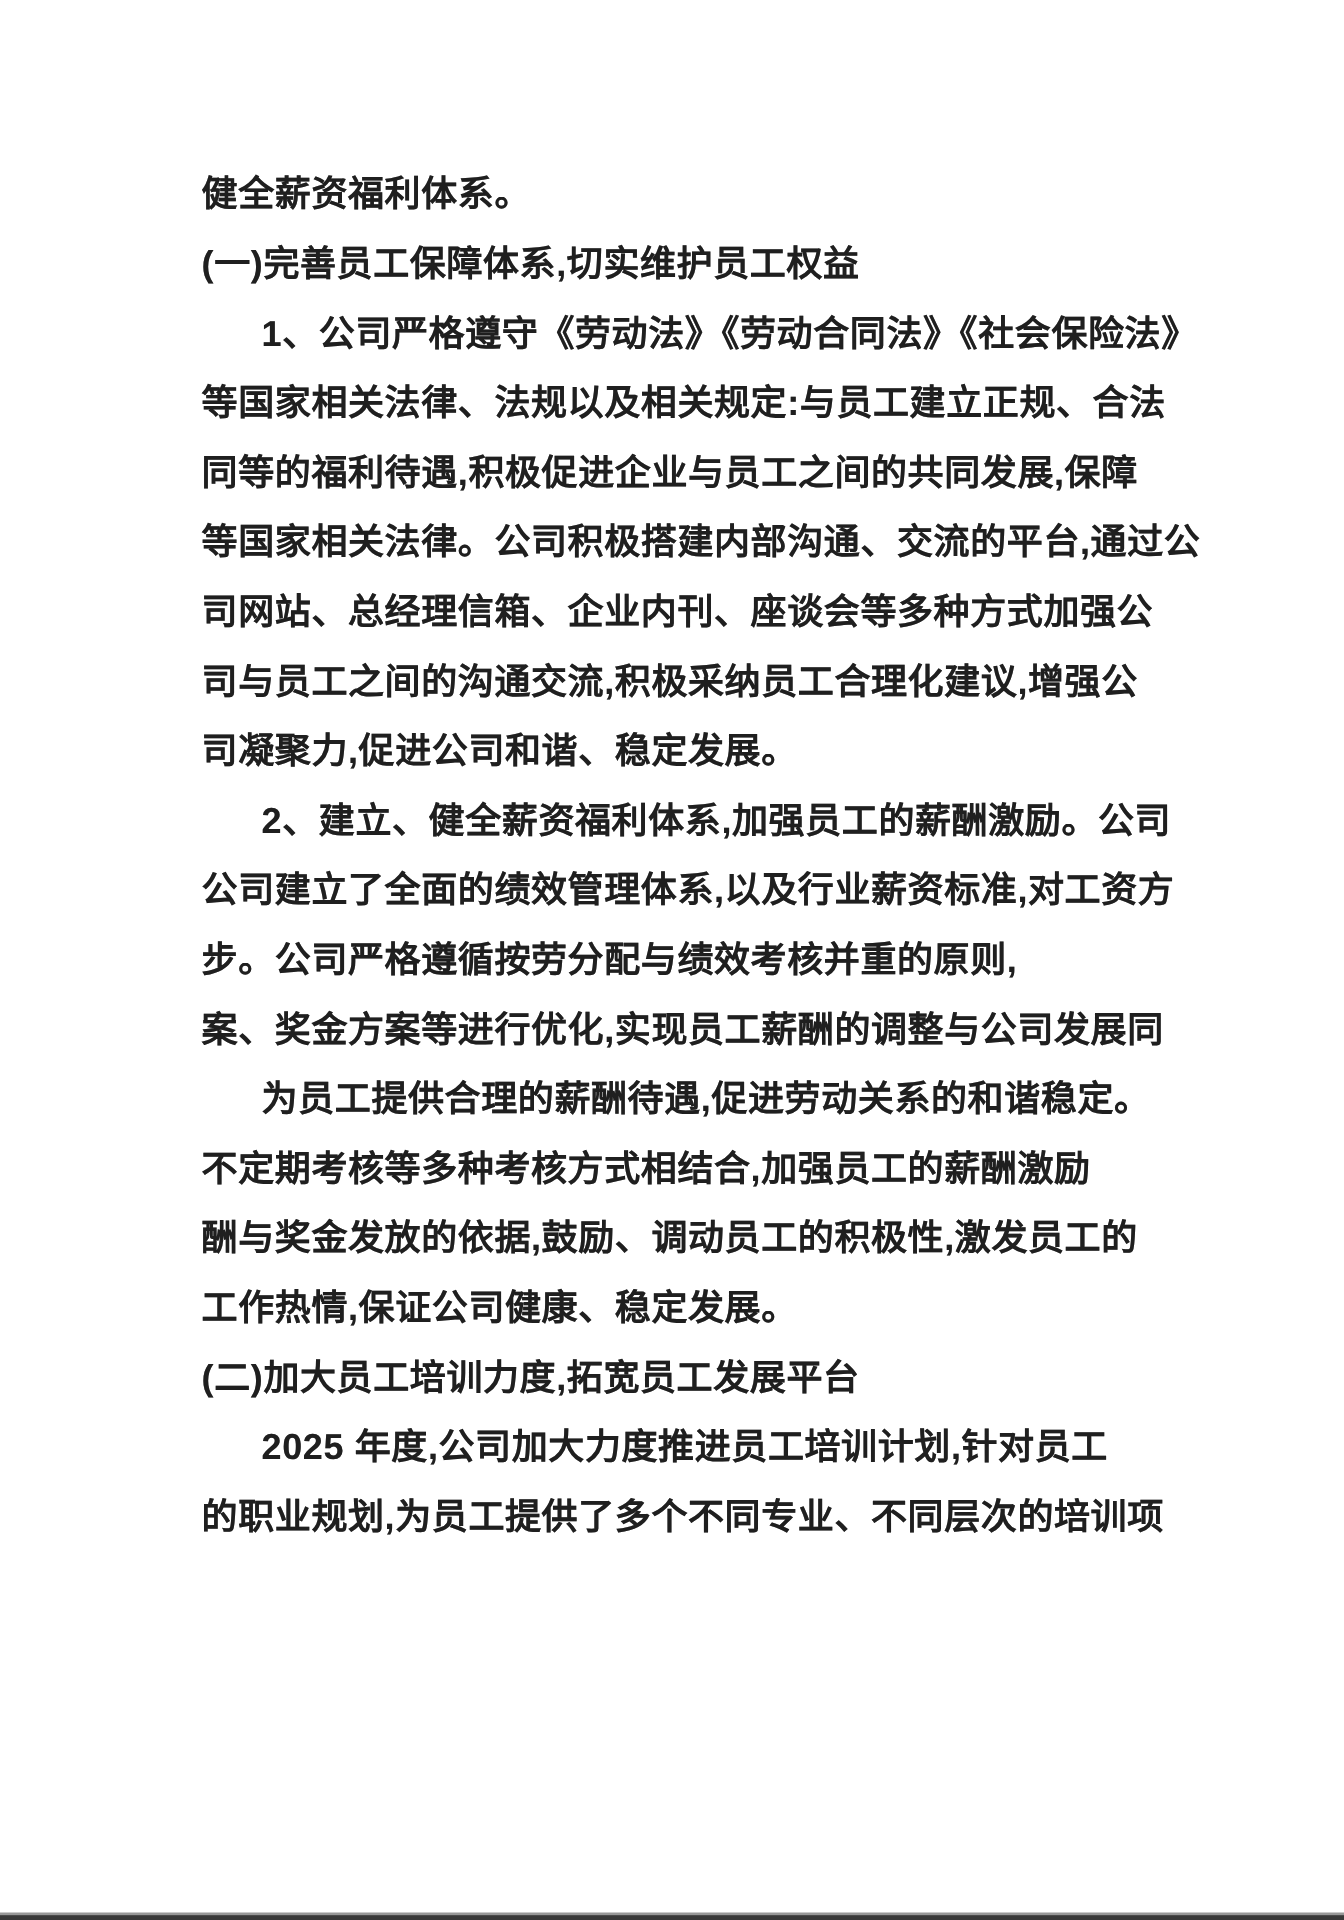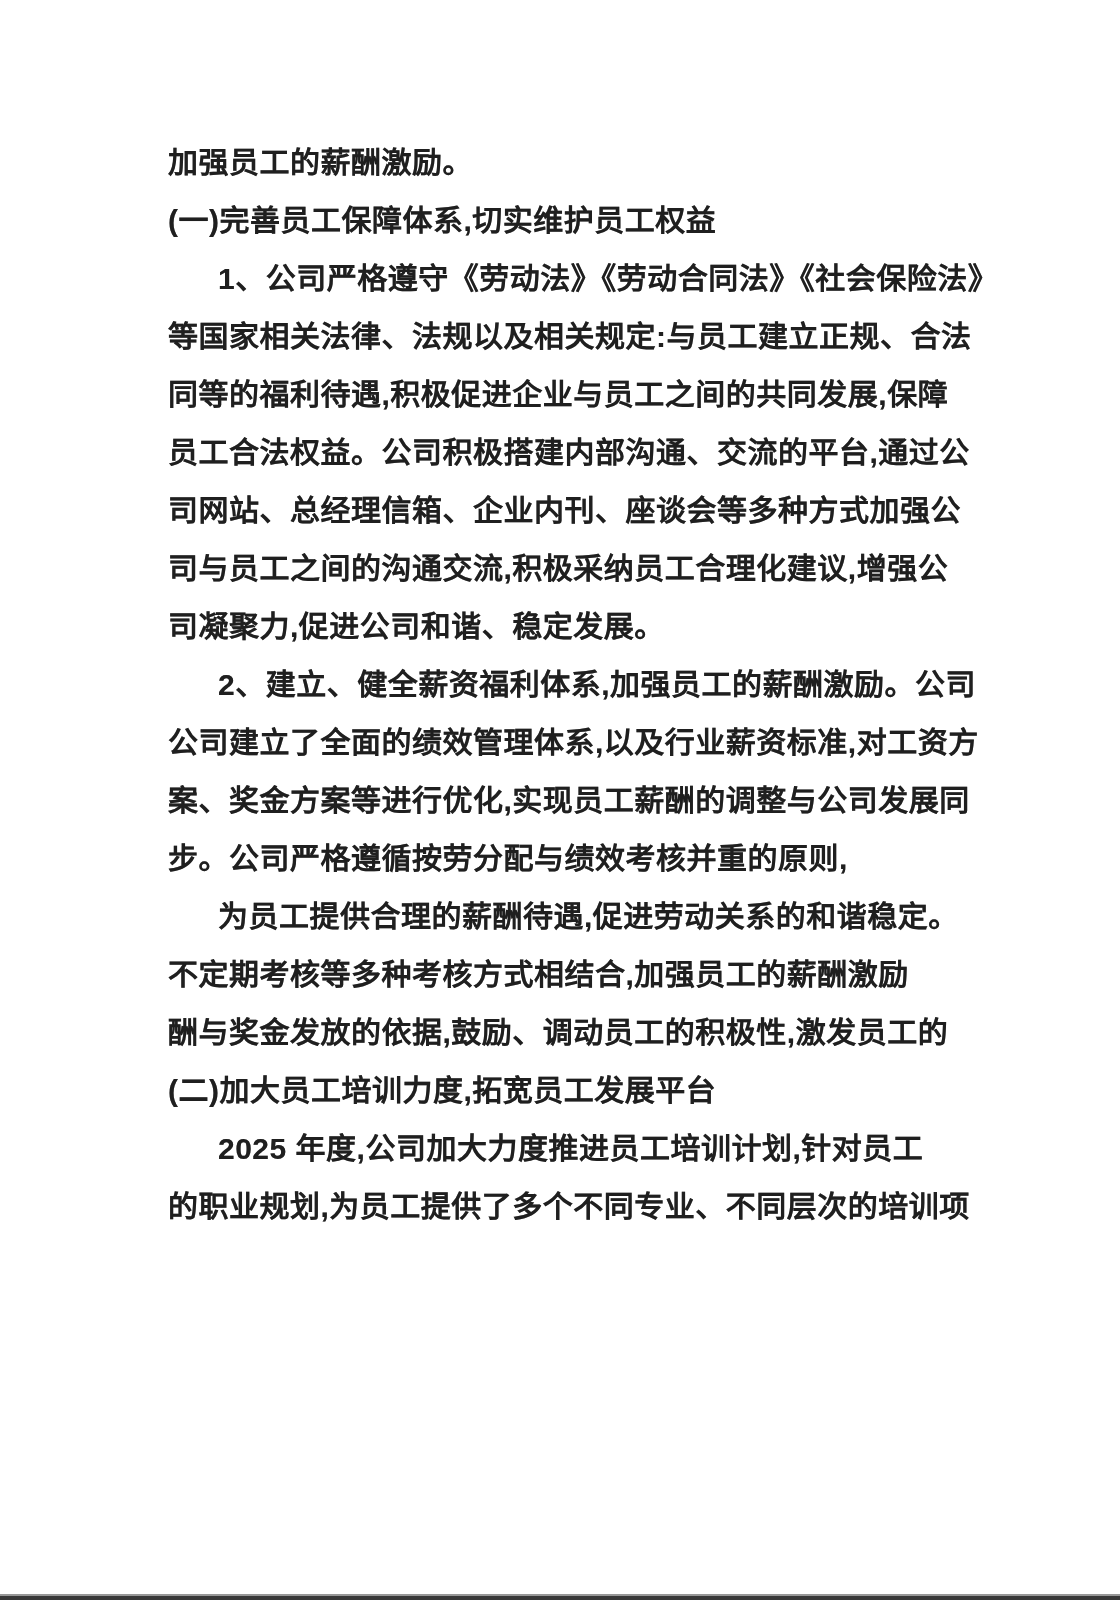--- a/index.html
+++ b/index.html
@@ -44,34 +44,35 @@
     border-top: 2px solid var(--bar-top-color, #979797);
     background: var(--bar-color, #383838);
     box-sizing: border-box;
   }
 </style>
 </head>
 <body>
 
 <div class="page">
   <div class="content" id="lines-container">
-      <div class="line">加强员工的薪酬激励。</div>
+      <div class="line">健全薪资福利体系。</div>
       <div class="line">(一)完善员工保障体系,切实维护员工权益</div>
       <div class="line indent">1、公司严格遵守《劳动法》《劳动合同法》《社会保险法》</div>
       <div class="line">等国家相关法律、法规以及相关规定:与员工建立正规、合法</div>
       <div class="line">同等的福利待遇,积极促进企业与员工之间的共同发展,保障</div>
-      <div class="line">员工合法权益。公司积极搭建内部沟通、交流的平台,通过公</div>
+      <div class="line">等国家相关法律。公司积极搭建内部沟通、交流的平台,通过公</div>
       <div class="line">司网站、总经理信箱、企业内刊、座谈会等多种方式加强公</div>
       <div class="line">司与员工之间的沟通交流,积极采纳员工合理化建议,增强公</div>
       <div class="line">司凝聚力,促进公司和谐、稳定发展。</div>
       <div class="line indent">2、建立、健全薪资福利体系,加强员工的薪酬激励。公司</div>
       <div class="line">公司建立了全面的绩效管理体系,以及行业薪资标准,对工资方</div>
+      <div class="line">步。公司严格遵循按劳分配与绩效考核并重的原则,</div>
       <div class="line">案、奖金方案等进行优化,实现员工薪酬的调整与公司发展同</div>
-      <div class="line">步。公司严格遵循按劳分配与绩效考核并重的原则,</div>
       <div class="line indent">为员工提供合理的薪酬待遇,促进劳动关系的和谐稳定。</div>
       <div class="line">不定期考核等多种考核方式相结合,加强员工的薪酬激励</div>
       <div class="line">酬与奖金发放的依据,鼓励、调动员工的积极性,激发员工的</div>
+      <div class="line">工作热情,保证公司健康、稳定发展。</div>
       <div class="line">(二)加大员工培训力度,拓宽员工发展平台</div>
       <div class="line indent">2025 年度,公司加大力度推进员工培训计划,针对员工</div>
       <div class="line">的职业规划,为员工提供了多个不同专业、不同层次的培训项</div>
     </div>
   <div class="bottom-bar"></div>
 </div>
 
 </body></html>

